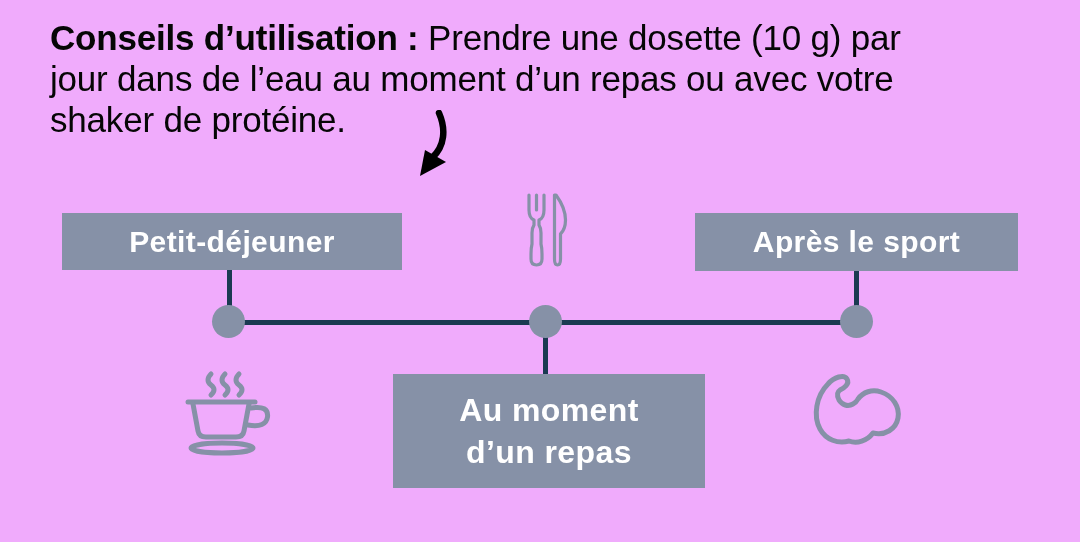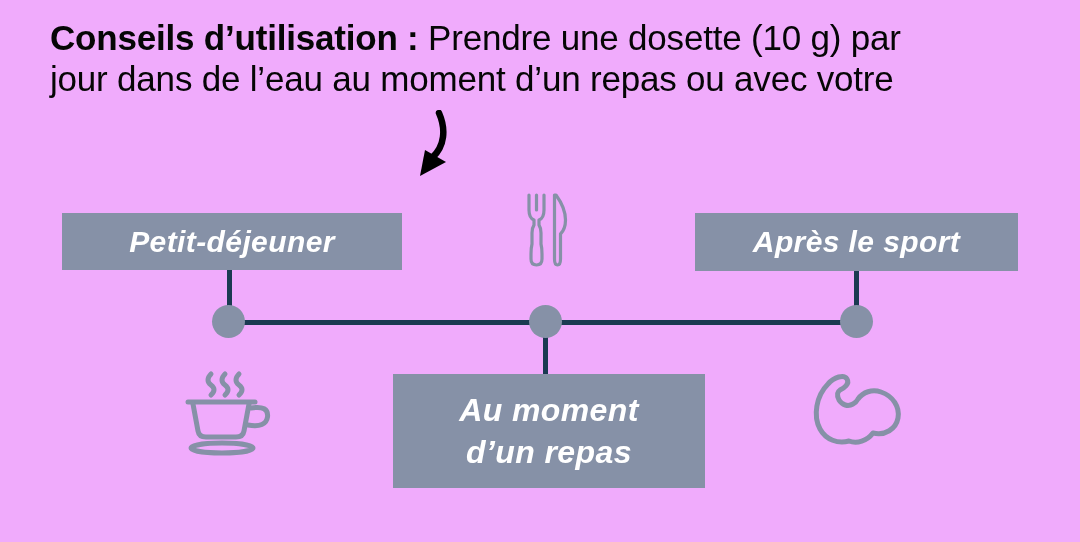--- a/index.html
+++ b/index.html
@@ -9,21 +9,21 @@
   }
   .heading{
     position:absolute;left:50px;top:17px;width:1000px;
     color:#060606;font-size:35px;line-height:41px;letter-spacing:-0.2px;
   }
   .heading .hline{display:block;}
   .hbold{font-weight:800;}
   .tbox{
     position:absolute;background:#8691a7;color:#ffffff;
     display:flex;align-items:center;justify-content:center;text-align:center;
-    font-weight:700;letter-spacing:0.4px;font-style:italic;
+    font-weight:700;letter-spacing:0.4px;
   }
   #box-breakfast{left:62px;top:213px;width:340px;height:57px;font-size:30px;}
   #box-sport{left:695px;top:213px;width:323px;height:58px;font-size:30px;text-align:right;}
   #box-meal{left:393px;top:374px;width:312px;height:114px;font-size:32px;line-height:42px;white-space:pre-line;}
   .conn{position:absolute;background:#1b3a52;}
   #conn-breakfast{left:227px;top:270px;width:5px;height:52px;}
   #conn-sport{left:854px;top:271px;width:5px;height:51px;}
   #conn-meal{left:543px;top:322px;width:5px;height:52px;}
   #timeline-line{left:229px;top:320px;width:628px;height:5px;}
   .dot{position:absolute;width:33px;height:33px;border-radius:50%;background:#8691a7;z-index:2;}
@@ -37,20 +37,21 @@
   #arrow{position:absolute;left:410px;top:110px;}
 </style>
 </head>
 <body>
 
 <div class="stage">
 
   <div class="heading">
     <span class="hline"><span class="hbold">Conseils d’utilisation :</span><span> Prendre une dosette (10 g) par</span></span>
     <span class="hline">jour dans de l’eau au moment d’un repas ou avec votre</span>
+    <span class="hline">shaker de protéine.</span>
   </div>
 
   <svg id="arrow" width="46" height="74" viewBox="0 0 46 74">
     <path d="M29 3 C36 19 35 36 22 48" fill="none" stroke="#000000" stroke-width="6.5" stroke-linecap="round"></path>
     <path d="M10 66 L15 40 L36 52 Z" fill="#000000"></path>
   </svg>
 
   <div class="conn" id="conn-breakfast"></div>
   <div class="conn" id="conn-sport"></div>
   <div class="conn" id="conn-meal"></div>

